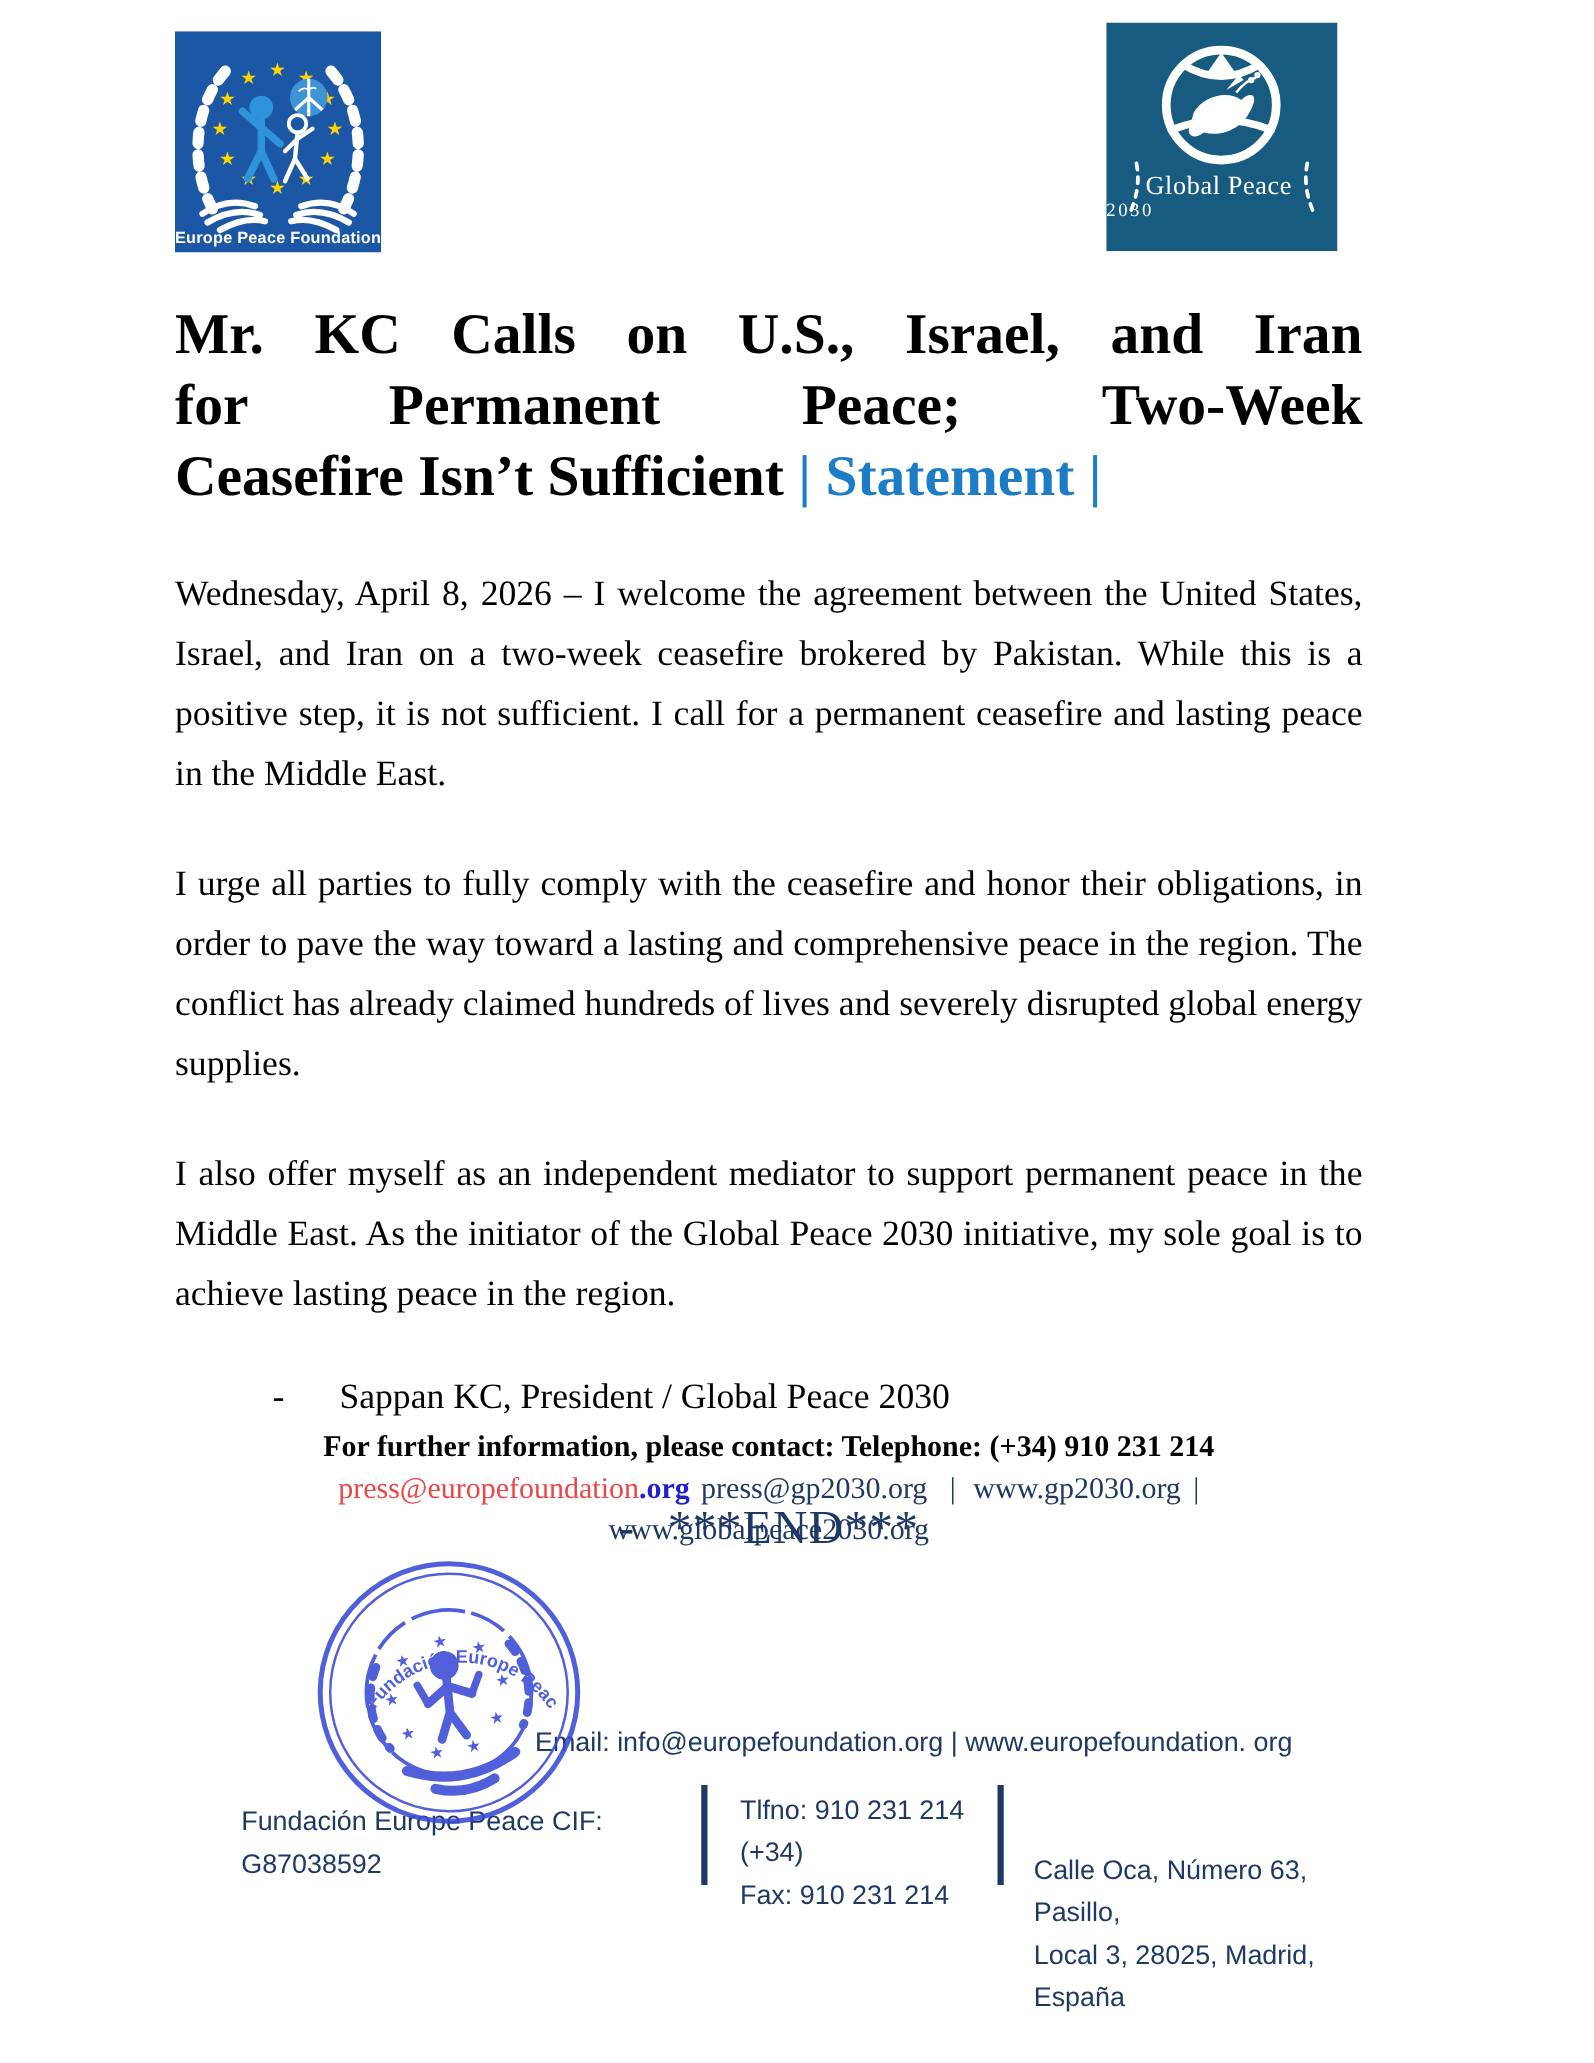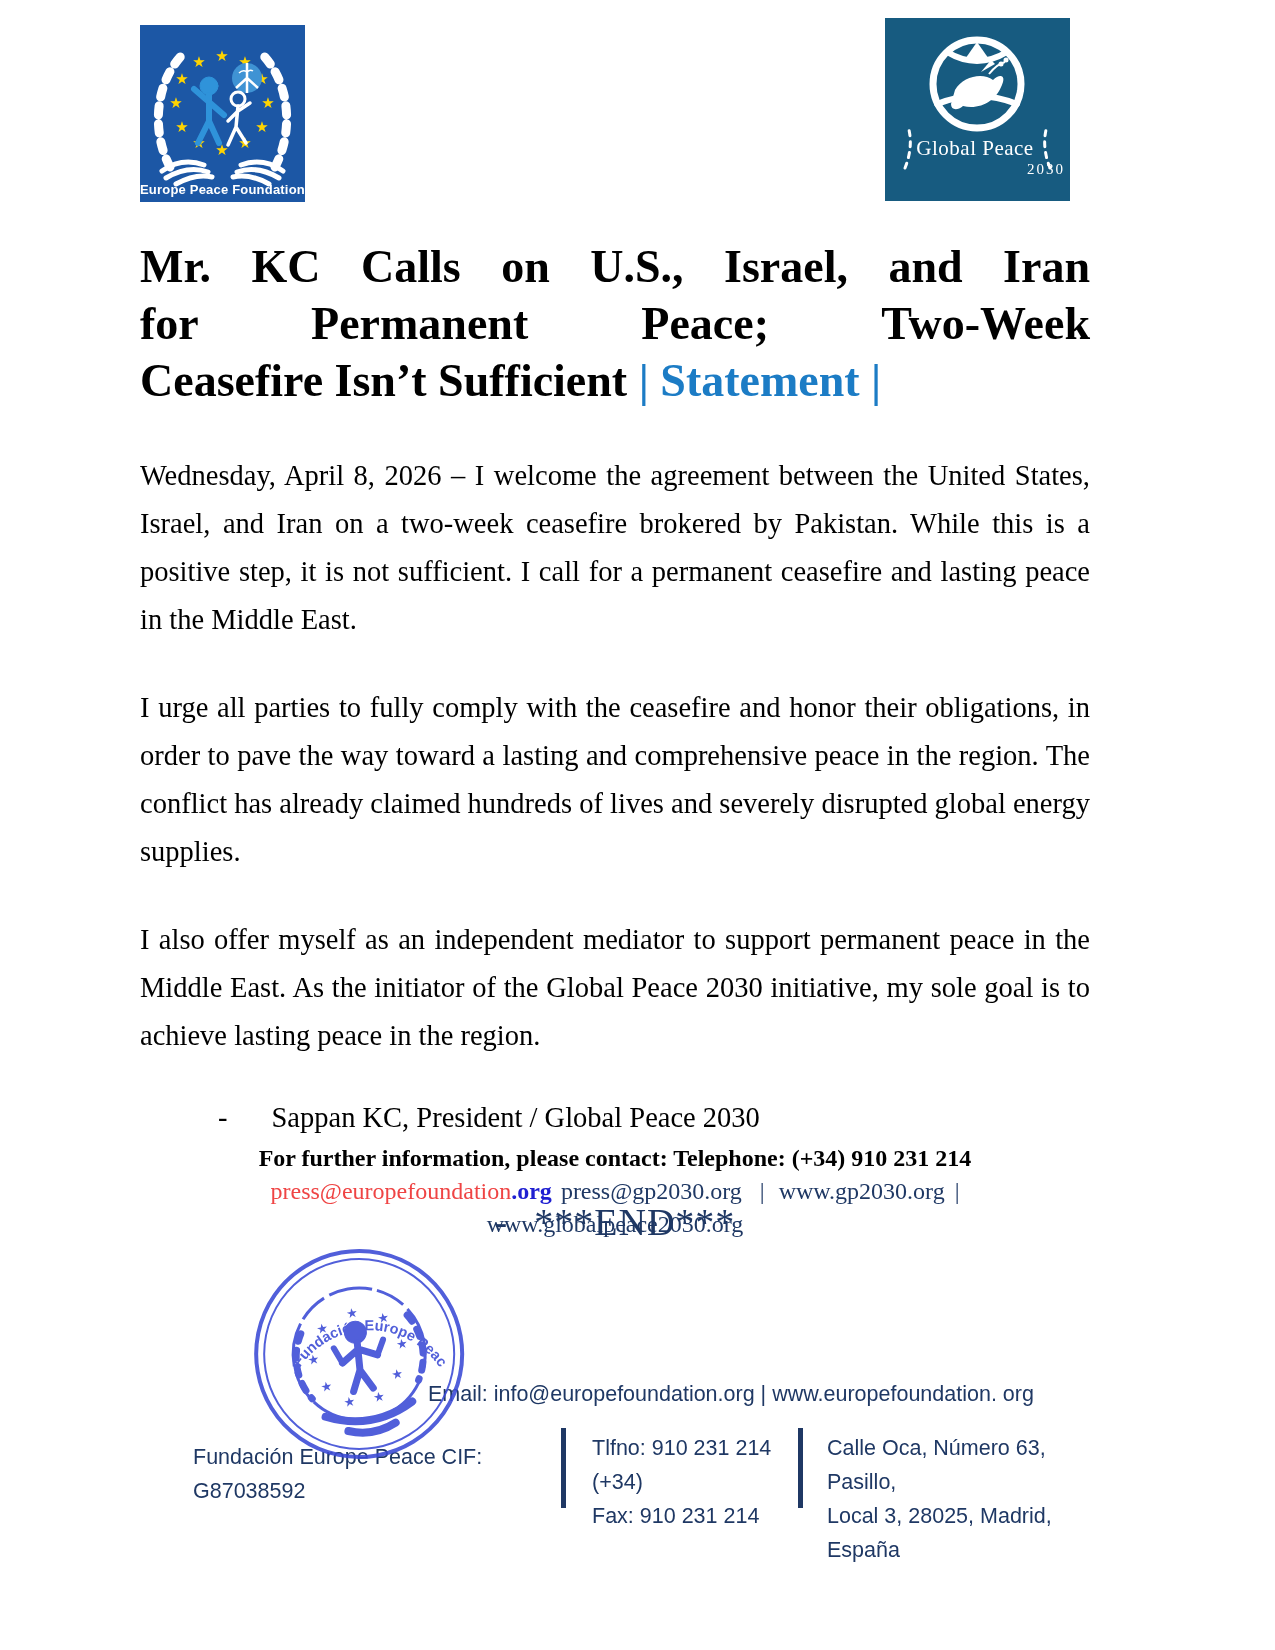--- a/index.html
+++ b/index.html
@@ -28,21 +28,21 @@
     position:absolute;left:0;right:0;bottom:5px;text-align:left;
     font-family:"Liberation Sans","DejaVu Sans",sans-serif;
     font-size:13px;font-weight:700;color:#fff;letter-spacing:.2px;
   }
   .logo-right .logo-title{
     position:absolute;left:0;right:0;top:118px;text-align:center;
     font-family:"Liberation Serif","DejaVu Serif",serif;
     font-size:21px;color:#fff;letter-spacing:.5px;
   }
   .logo-right .logo-year{
-    position:absolute;left:0;right:0;top:143px;text-align:right;
+    position:absolute;left:0;right:0;top:143px;text-align:left;
     font-family:"Liberation Serif","DejaVu Serif",serif;
     font-size:15px;color:#fff;letter-spacing:2px;
   }
   
   .main{position:absolute;left:140px;top:238px;width:950px;}
   .title{font-weight:700;font-size:46px;line-height:57px;color:#000;}
   .title .t-justify{text-align:justify;text-align-last:justify;}
   .title .statement{color:var(--statement-blue);}
   .body-text p{
     font-size:28.5px;line-height:48px;text-align:justify;
@@ -84,21 +84,21 @@
   }
   .footer-row{
     position:absolute;left:193px;top:1428px;z-index:1;
     display:flex;align-items:flex-start;
     font-family:"Liberation Sans","DejaVu Sans",sans-serif;
     font-size:21.5px;color:var(--navy);line-height:34px;
   }
   .footer-row .col1{width:368px;padding-top:12px;}
   .footer-row .vbar{width:5px;height:80px;background:var(--navy);}
   .footer-row .col2{padding:3px 26px 0 26px;width:232px;}
-  .footer-row .col3{padding:3px 0 0 24px;width:270px;}
+  .footer-row .col3{padding:3px 0 0 24px;width:270px;margin-top:48px;}
 </style>
 </head>
 <body>
 
 <div class="page">
 
   <div class="logo-left">
     <svg width="165" height="177" viewBox="0 0 165 177">
       <rect x="0" y="0" width="165" height="177" fill="#1C57A5"></rect>
 

